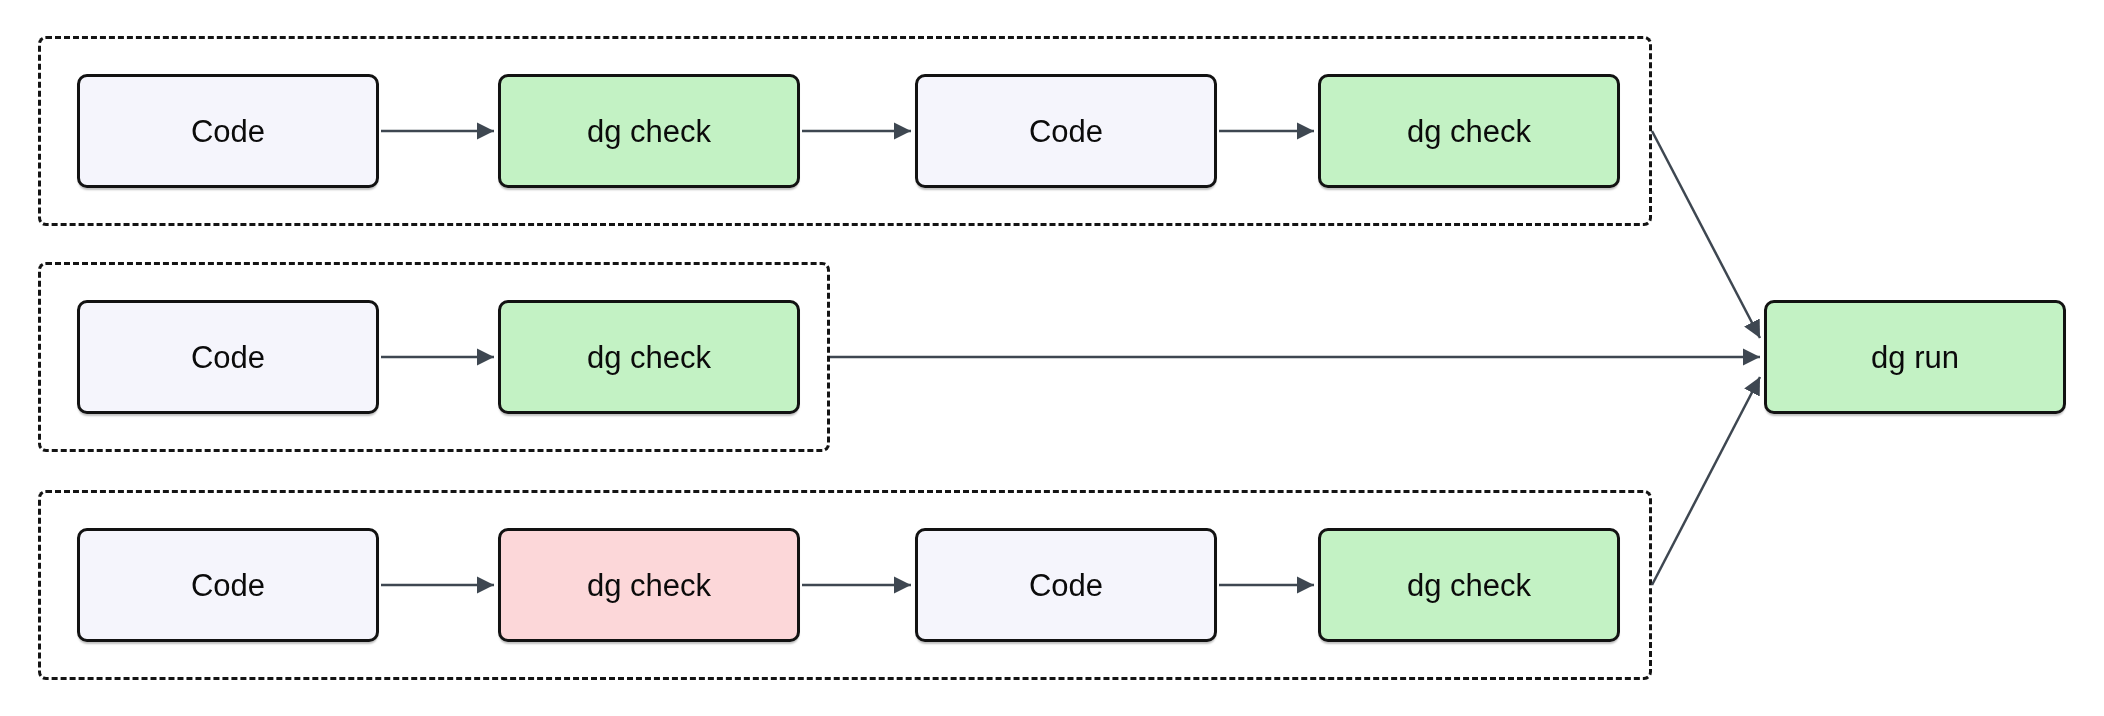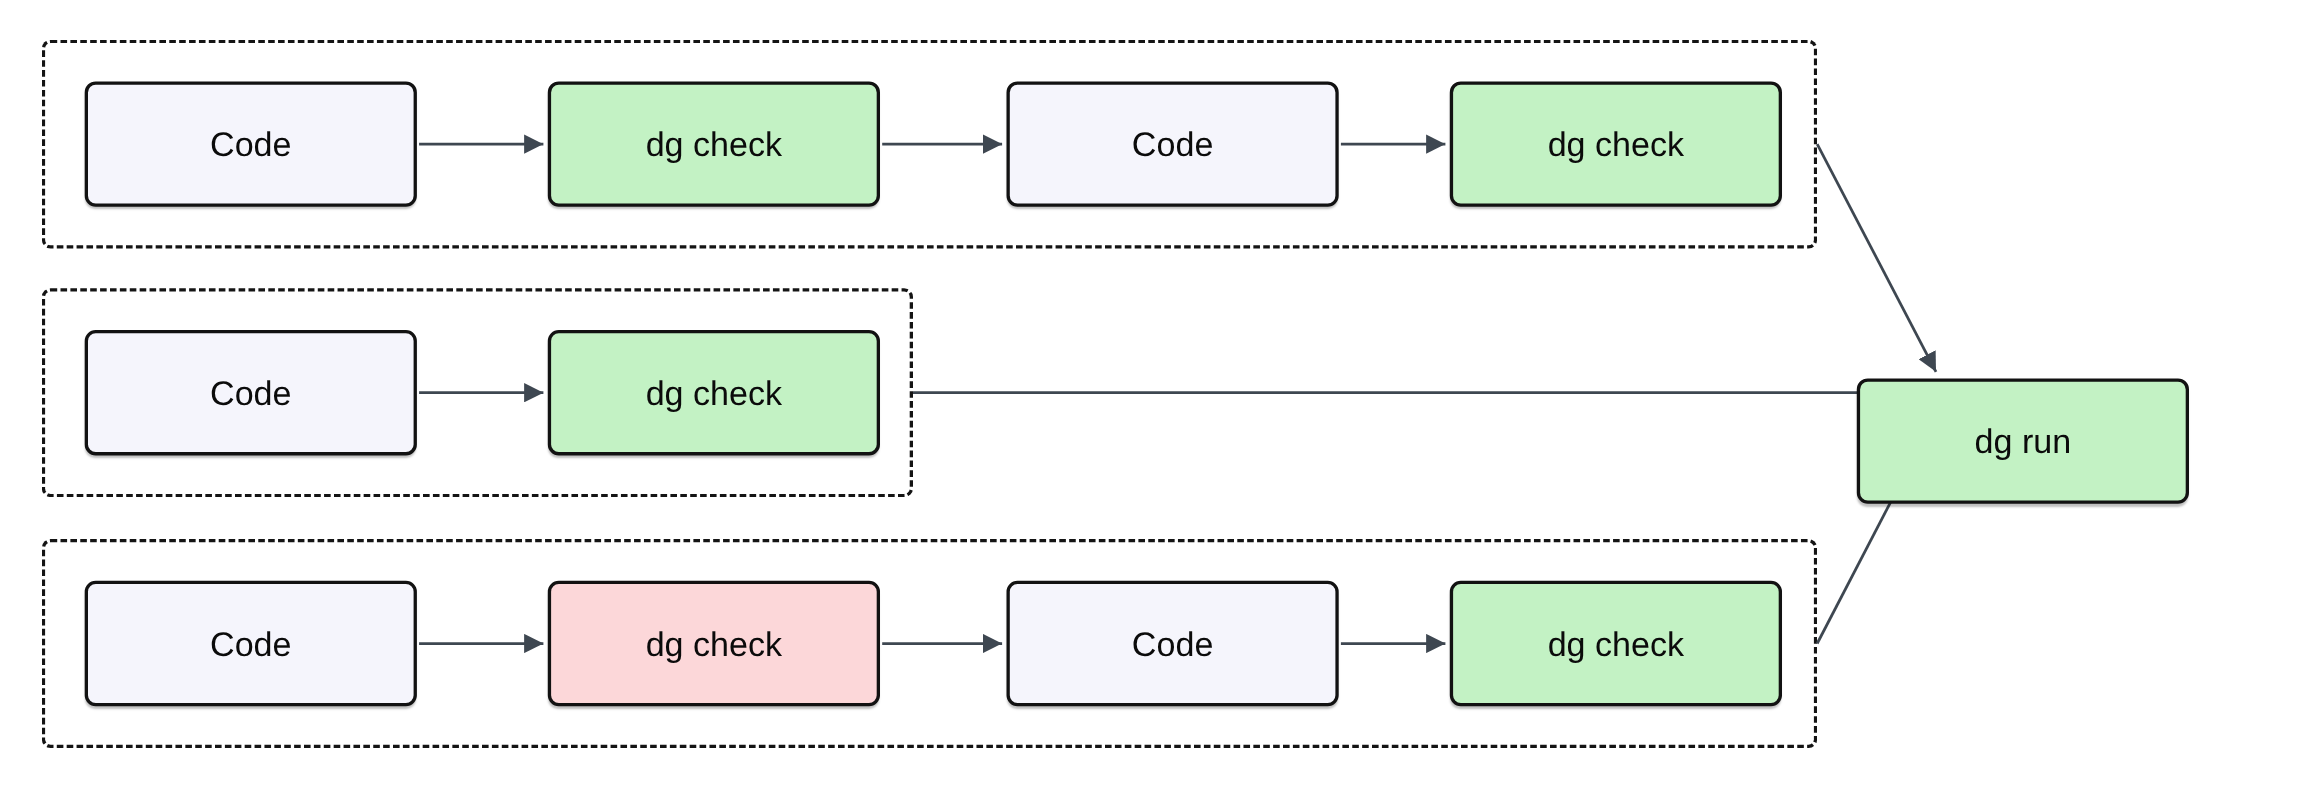--- a/index.html
+++ b/index.html
@@ -43,21 +43,21 @@
   .node.code { background: var(--code-fill, #f5f5fc); }
   .node.pass { background: var(--pass-fill, #c3f2c4); }
   .node.fail { background: var(--fail-fill, #fcd7d9); }
   .r1 { top: 74px; }
   .r2 { top: 300px; }
   .r3 { top: 528px; }
   .c1 { left: 77px; }
   .c2 { left: 498px; }
   .c3 { left: 915px; }
   .c4 { left: 1318px; }
-  .terminal-node { left: 1688px; top: 300px; margin-top: 44px; }
+  .terminal-node { left: 1764px; top: 300px; }
   svg.edges {
     position: absolute;
     left: 0;
     top: 0;
     pointer-events: none;
   }
   svg.edges line {
     stroke: var(--edge, #3e4751);
     stroke-width: 2.5;
   }

